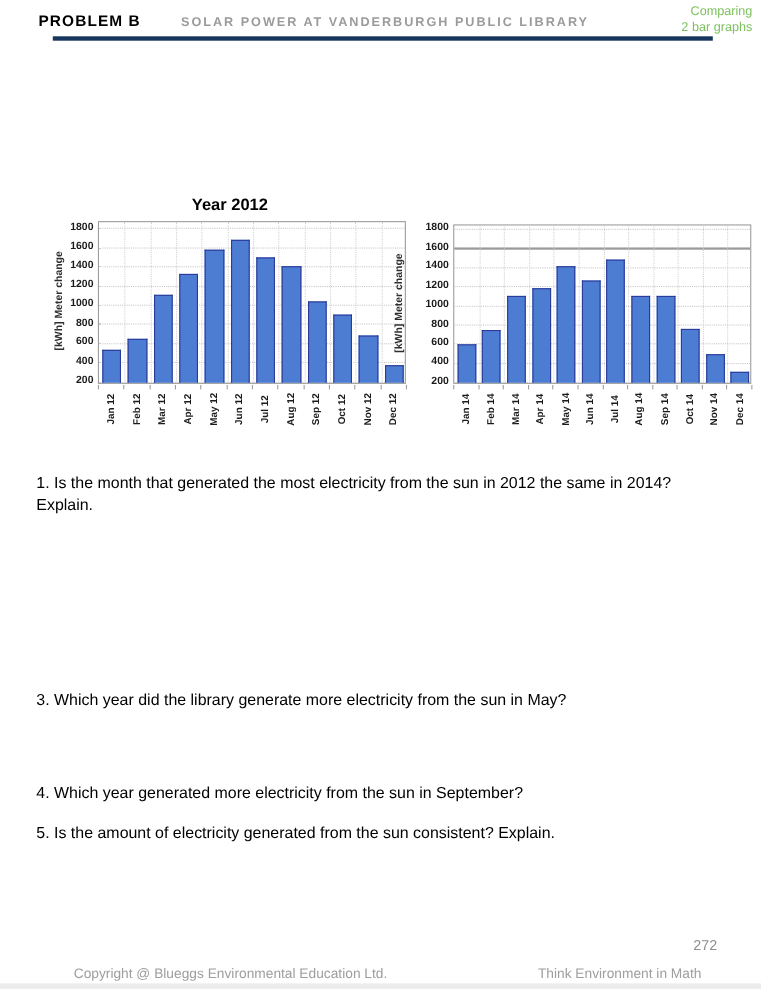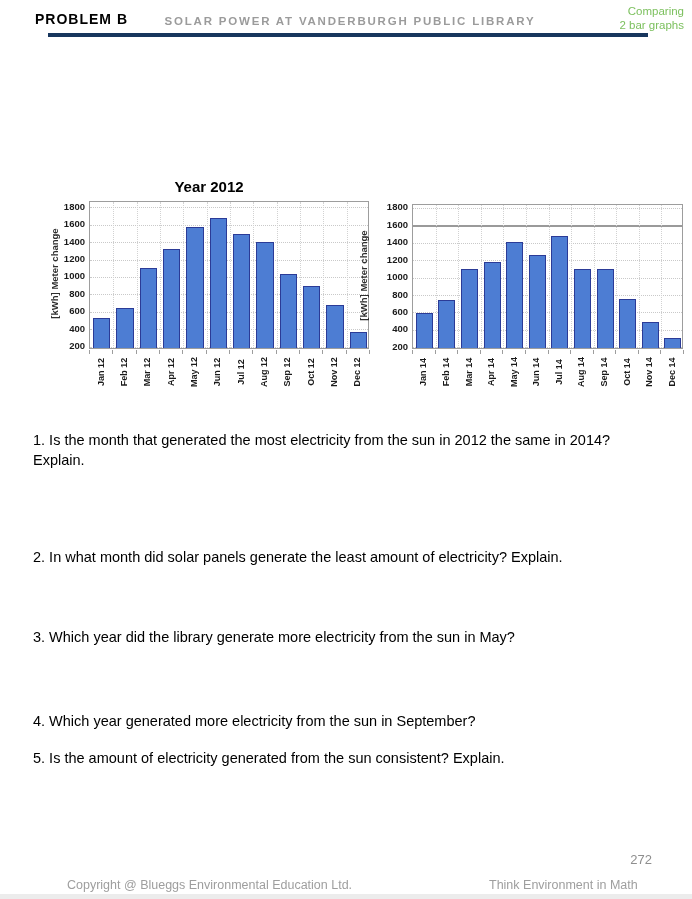--- a/index.html
+++ b/index.html
@@ -194,21 +194,20 @@
       <div class="xlab" style="left: 126.2px; top: 189px;">Jun 14</div>
       <div class="xlab" style="left: 148.8px; top: 189px;">Jul 14</div>
       <div class="xlab" style="left: 171.4px; top: 189px;">Aug 14</div>
       <div class="xlab" style="left: 194px; top: 189px;">Sep 14</div>
       <div class="xlab" style="left: 216.5px; top: 189px;">Oct 14</div>
       <div class="xlab" style="left: 239.1px; top: 189px;">Nov 14</div>
       <div class="xlab" style="left: 261.7px; top: 189px;">Dec 14</div>
     </div>
 
   <div class="question q0">1. Is the month that generated the most electricity from the sun in 2012 the same in 2014? Explain.</div>
-  <div class="question q1">2. In what month did solar panels generate the least amount of electricity? Explain.</div>
   <div class="question q2">3. Which year did the library generate more electricity from the sun in May?</div>
   <div class="question q3">4. Which year generated more electricity from the sun in September?</div>
   <div class="question q4">5. Is the amount of electricity generated from the sun consistent? Explain.</div>
 
   <div class="page-num">272</div>
   <div class="footer-copy">Copyright @ Blueggs Environmental Education Ltd.</div>
   <div class="footer-tag">Think Environment in Math</div>
   <div class="bottom-strip"></div>
 </div>
 

